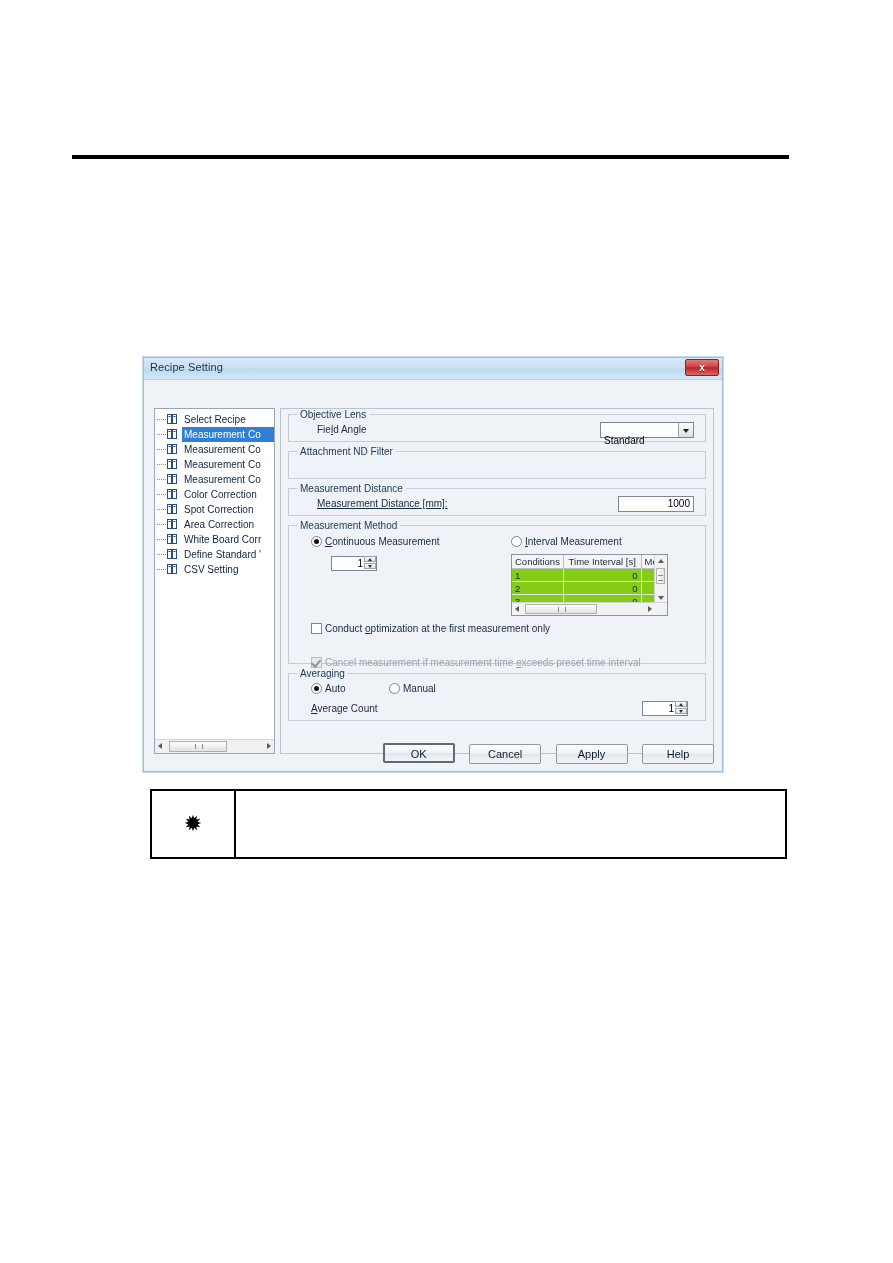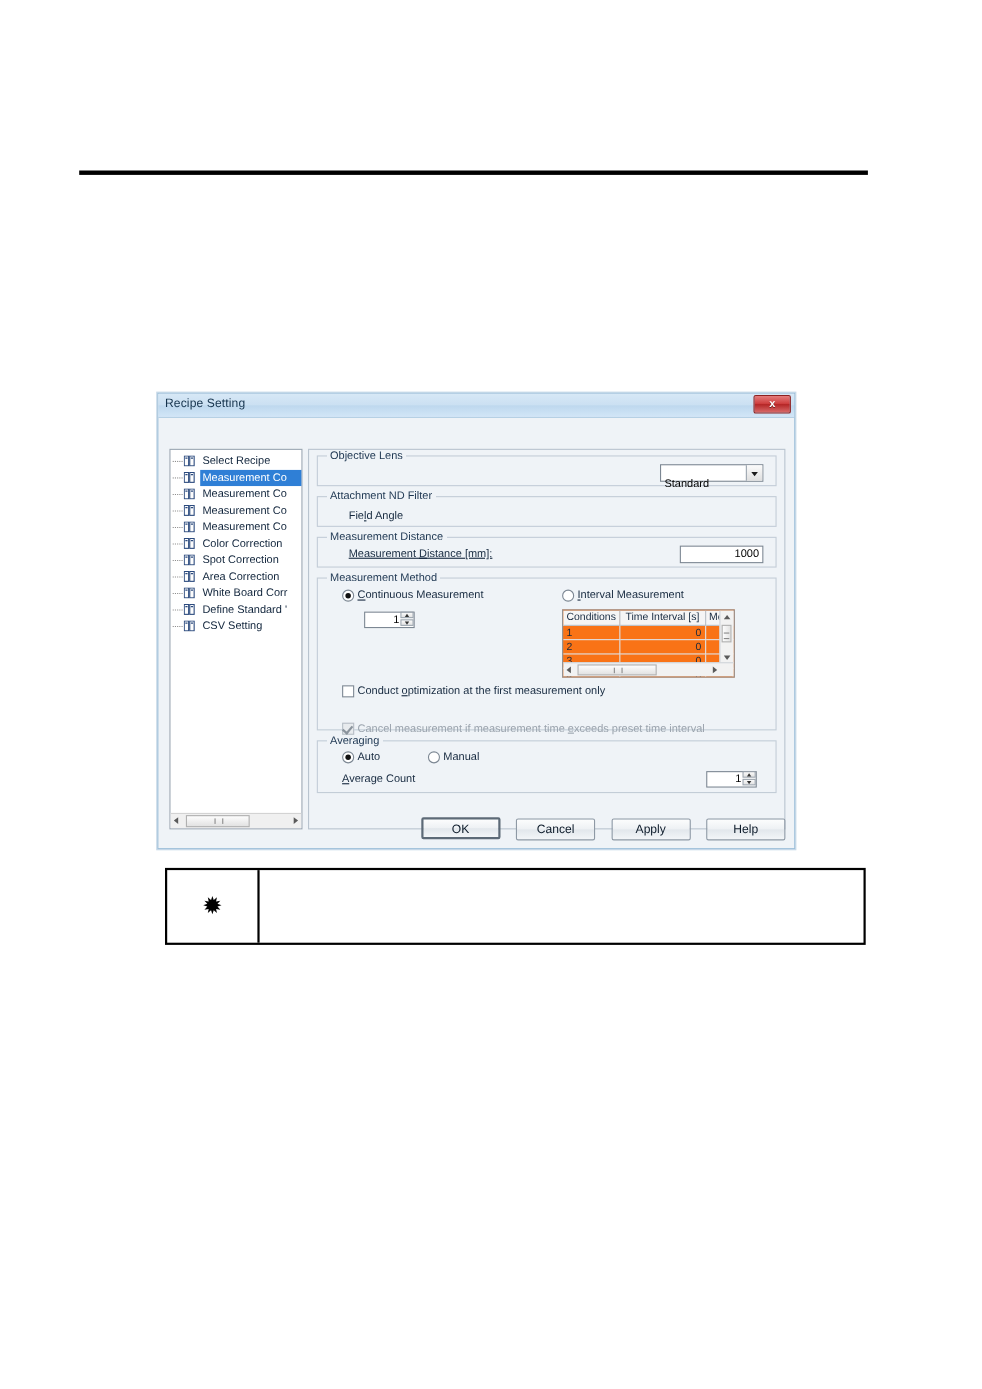--- a/index.html
+++ b/index.html
@@ -302,21 +302,21 @@
     position: absolute; left: 2px; top: 1px;
     width: 4px; height: 7px;
     border-right: 2px solid #8b949d;
     border-bottom: 2px solid #8b949d;
     transform: rotate(40deg);
   }
 
   
   .grid {
     position: absolute;
-    background: #f97316;
+    background: #84cc16;
     border: 1px solid #8b949d;
     box-sizing: border-box;
     overflow: hidden;
   }
   .grid table { border-collapse: collapse; width: 100%; font-size: 9.5px; }
   .grid th {
     background: #f5f5f5;
     border-right: 1px solid #b9bfc6;
     border-bottom: 1px solid #b9bfc6;
     font-weight: normal;
@@ -553,21 +553,21 @@
         <span class="arr right"></span>
       </div>
     </div>
 
     <div class="pane">
 
 
       <fieldset class="grp" style="height:24px;">
         <legend>Objective Lens</legend>
         <div class="row">
-          <span class="fieldlabel" style="left:22px;margin-top:40px;">Fie<span class="u">l</span>d Angle</span>
+          <span class="fieldlabel" style="left:22px;">Fie<span class="u">l</span>d Angle</span>
           <div class="combo" style="left:305px; top:0; width:94px;">
             <span>Standard</span>
             <span class="btn">
                 <i></i>
               </span>
           </div>
         </div>
       </fieldset>
 
       <fieldset class="grp" style="height:24px;">

